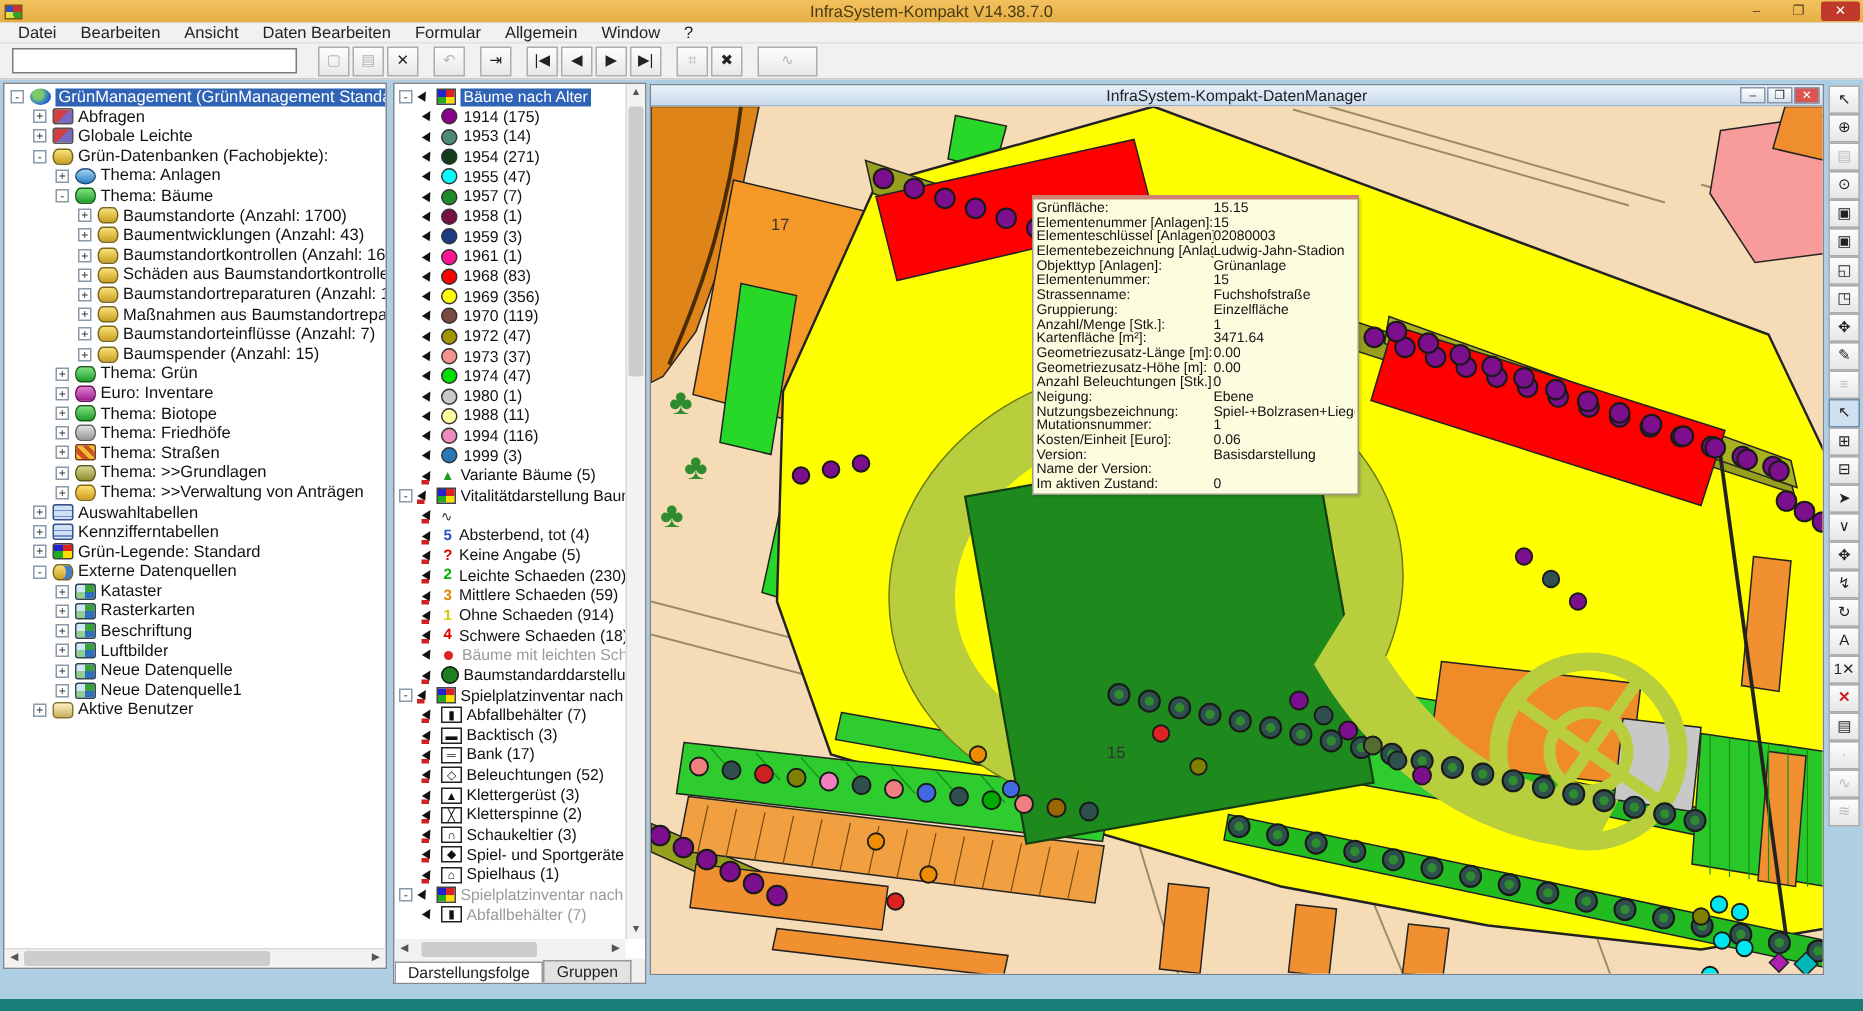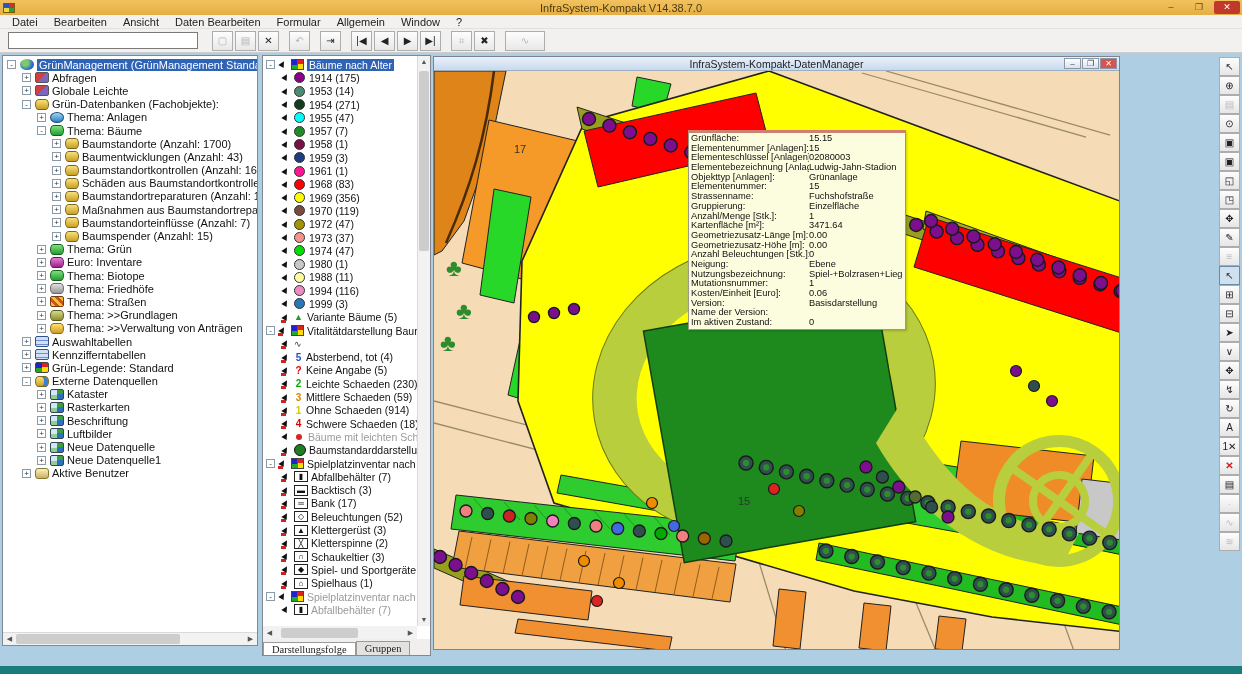--- a/index.html
+++ b/index.html
@@ -67,25 +67,25 @@
   .rd{position:absolute;left:0;bottom:0;width:5px;height:3px;background:#c22;}
   .ycirc{flex:none;width:11px;height:11px;border-radius:50%;border:1px solid #333;margin-right:4px;}
   .gicon{flex:none;width:13px;height:11px;background:conic-gradient(#d22 0 25%,#fd0 0 50%,#2a2 0 75%,#22c 0);border:1px solid #444;margin-right:3px;}
   .tri{flex:none;color:#1e9e1e;font-size:9px;margin-right:4px;}
   .numg{flex:none;width:9px;font-size:10px;font-weight:bold;margin-right:3px;text-align:center;}
   .reddot{flex:none;width:6px;height:6px;border-radius:50%;background:#d22;margin:0 6px 0 2px;}
   .gcircle{flex:none;width:12px;height:12px;border-radius:50%;background:#1F7F1F;border:1.5px solid #111;margin-right:3px;}
   .pict{flex:none;width:14px;height:11px;background:#fff;border:1px solid #222;font-size:8px;line-height:10px;text-align:center;color:#111;margin-right:3px;}
   .wavei{flex:none;font-size:9px;color:#333;margin-right:3px;}
   .legend-tabs{position:absolute;left:0;right:0;bottom:0;height:16px;background:#F0EFEE;display:flex;align-items:flex-end;}
-  .ltab{font-size:10.5px;padding:1px 8px;border:1px solid #9a9a9a;border-bottom:none;background:#E4E2E0;color:#222;font-family:Liberation Serif, serif;}
+  .ltab{font-size:10.5px;padding:1px 8px;border:1px solid #9a9a9a;border-bottom:none;background:#E4E2E0;color:#222;}
   .ltab.active{background:#fff;position:relative;top:1px;}
   .legend-hscroll{position:absolute;left:0;right:13px;bottom:16px;height:13px;background:#F2F2F2;display:flex;align-items:center;}
   
-  .dm{position:absolute;left:433px;top:3px;width:687px;height:594px;background:#fff;border:1px solid #7d8490;}
+  .dm{position:absolute;left:433px;top:3px;width:783px;height:594px;background:#fff;border:1px solid #7d8490;}
   .dm-title{position:absolute;top:0;left:0;right:0;height:14px;background:linear-gradient(#E9F1FA,#C9DAEE);border-bottom:1px solid #9daec0;}
   .dm-title-text{position:absolute;left:0;right:0;text-align:center;font-size:10.5px;color:#222;line-height:14px;}
   .dm-btns{position:absolute;right:2px;top:1px;display:flex;gap:1px;}
   .dmb{width:17px;height:11px;border:1px solid #8a97a8;background:linear-gradient(#fff,#d8e2ee);font-size:8px;line-height:9px;text-align:center;color:#333;}
   .dmb.close{background:#D9534F;color:#fff;}
   .map{position:absolute;top:14px;left:0;right:0;bottom:0;overflow:hidden;background:#F6DCB6;}
   
   .tooltip{position:absolute;left:254px;top:59px;width:218px;background:#FCFCDE;border:1px solid #9a9a8a;border-top:3px solid #D08070;padding:1px 2px;box-shadow:1px 1px 2px rgba(0,0,0,.2);}
   .tt-row{display:flex;height:9.7px;font-size:9.3px;line-height:9.7px;color:#111;white-space:nowrap;}
   .tt-l{width:118px;flex:none;overflow:hidden;}

